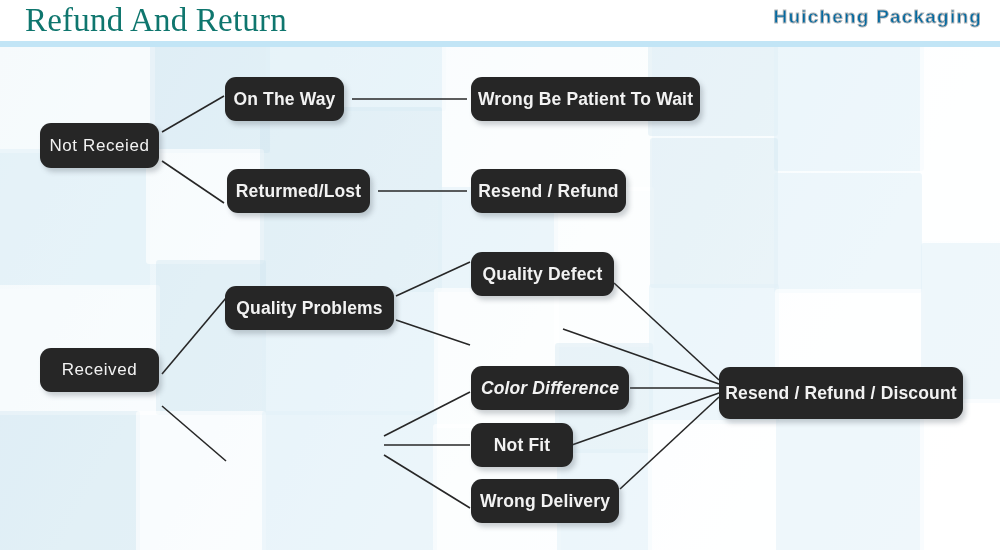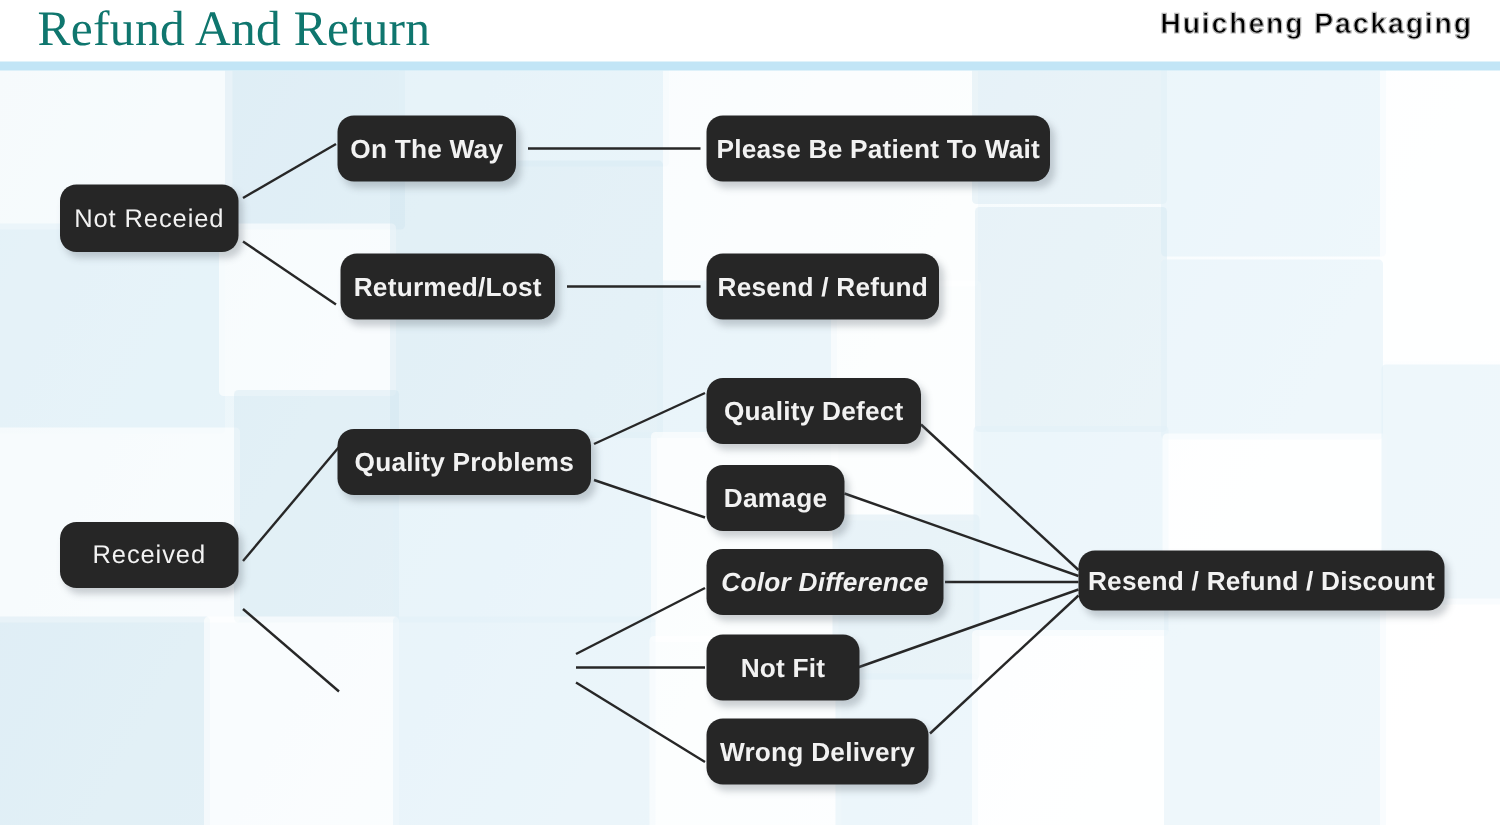--- a/index.html
+++ b/index.html
@@ -42,21 +42,21 @@
     white-space: nowrap;
   }
   #brand {
     position: absolute;
     right: 18px;
     top: 6px;
     font-family: "Liberation Sans", sans-serif;
     font-size: 19px;
     font-weight: bold;
     letter-spacing: 1.2px;
-    color: #000000;
+    color: #0369a1;
     -webkit-text-stroke: 0.8px #b9b9b9;
     text-shadow: 0 0 0 #cfcfcf;
     white-space: nowrap;
   }
   #header-rule {
     position: absolute;
     left: 0;
     top: 41px;
     width: 1000px;
     height: 6px;
@@ -195,34 +195,33 @@
     <div id="brand">Huicheng Packaging</div>
   </div>
   <div id="header-rule"></div>
 
   <div class="node root" style="left:40px; top:123px; width:119px; height:45px;">Not Receied</div>
 
   <div class="node" style="left:225px; top:77px; width:119px; height:44px;">On The Way</div>
 
   <div class="node" style="left:227px; top:169px; width:143px; height:44px;">Returmed/Lost</div>
 
-  <div class="node" style="left:471px; top:77px; width:229px; height:44px;">Please Be Patient To Wait</div>
+  <div class="node" style="left:471px; top:77px; width:229px; height:44px;">Wrong Be Patient To Wait</div>
 
   <div class="node" style="left:471px; top:169px; width:155px; height:44px;">Resend / Refund</div>
 
   <div class="node root" style="left:40px; top:348px; width:119px; height:44px;">Received</div>
 
   <div class="node" style="left:225px; top:286px; width:169px; height:44px;">Quality Problems</div>
 
 
   <div class="node" style="left:471px; top:252px; width:143px; height:44px;">Quality Defect</div>
 
-  <div class="node" style="left:471px; top:310px; width:92px; height:44px;">Damage</div>
 
   <div class="node" style="left:471px; top:366px; width:158px; height:44px;font-style:italic;">Color Difference</div>
 
   <div class="node" style="left:471px; top:423px; width:102px; height:44px;">Not Fit</div>
 
   <div class="node" style="left:471px; top:479px; width:148px; height:44px;">Wrong Delivery</div>
 
-  <div class="node" style="left:719px; top:367px; width:244px; height:40px;">Resend / Refund / Discount</div>
+  <div class="node" style="left:719px; top:367px; width:244px; height:52px;">Resend / Refund / Discount</div>
 
 </div>
 
 </body></html>

